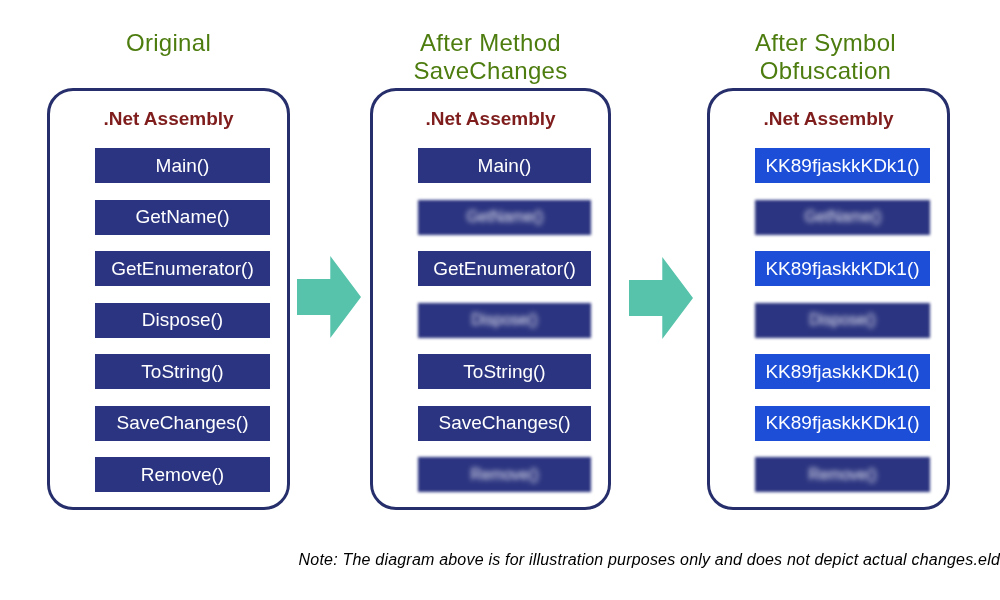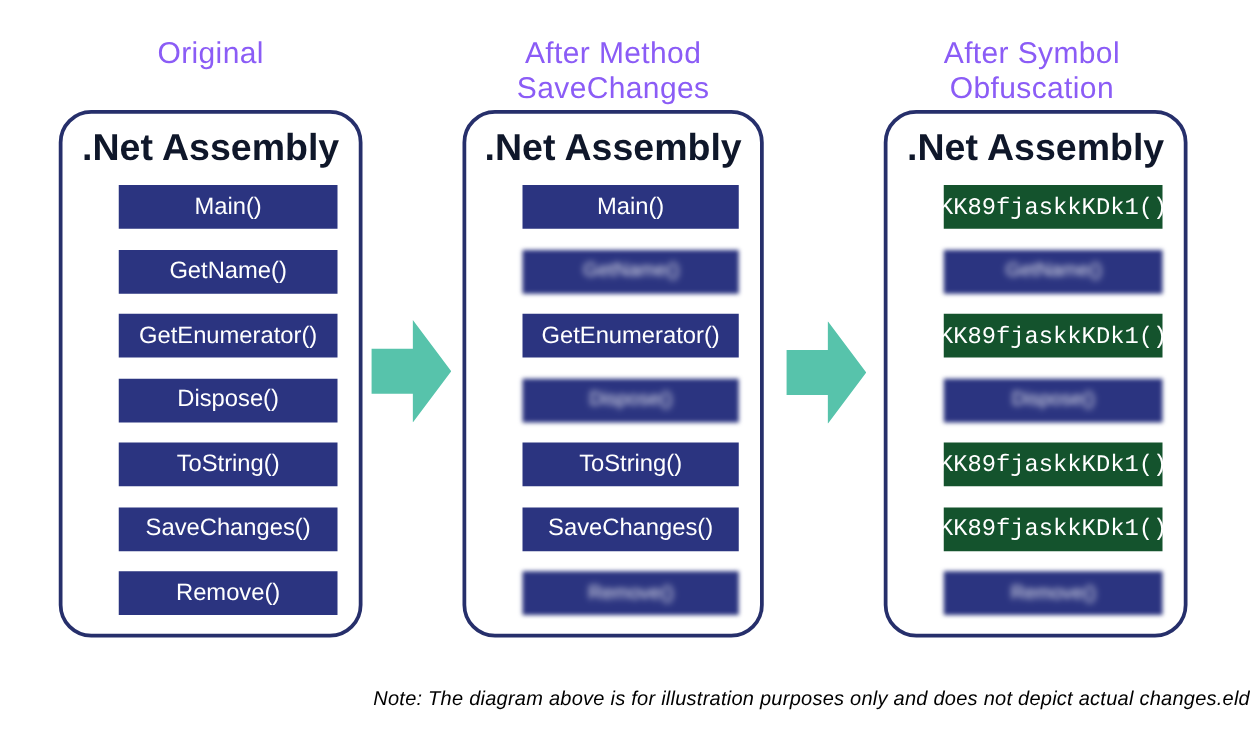--- a/index.html
+++ b/index.html
@@ -2,43 +2,43 @@
 <html><head>
 <meta charset="utf-8">
 <style>
   html,body{margin:0;padding:0;background:#ffffff;}
   .stage{
     position:relative;width:1000px;height:600px;background:#ffffff;
     font-family:"Liberation Sans",sans-serif;overflow:hidden;
   }
   .col-header{
     position:absolute;top:29px;font-size:24px;line-height:28px;
-    color:#8b5cf6;text-align:center;letter-spacing:.3px;
+    color:#4d7c0f;text-align:center;letter-spacing:.3px;
   }
   .col-header.h1{left:47px;width:243px;}
   .col-header.h2{left:366px;width:249px;}
   .col-header.h3{left:701px;width:249px;}
   .panel{
     position:absolute;top:88px;height:422px;background:#ffffff;
     border:3px solid #262F6B;border-radius:26px;box-sizing:border-box;
     display:flex;flex-direction:column;align-items:center;padding:12px 17px 0 17px;
   }
   .panel.p1{left:47px;width:243px;}
   .panel.p2{left:370px;width:241px;}
   .panel.p3{left:707px;width:243px;}
   .panel-title{
-    font-size:30px;font-weight:bold;color:#0f172a;height:32px;line-height:32px;
+    font-size:19px;font-weight:bold;color:#7f1d1d;height:32px;line-height:32px;
     margin-bottom:13px;white-space:nowrap;
   }
   .rows{display:flex;flex-direction:column;gap:16.5px;width:100%;}
   .method{
     height:35px;display:flex;align-items:center;justify-content:center;
     background:#2B3480;color:#ffffff;font-size:19px;white-space:nowrap;margin-left:28px;
   }
-  .method.light{background:#14532d;font-family:Liberation Mono, monospace;}
+  .method.light{background:#1d4ed8;}
   .method.blurred{filter:blur(1.6px);}
   .method.blurred .mlabel{filter:blur(2.8px);opacity:.92;transform:scale(.82);}
   .arrow{
     position:absolute;width:64px;height:82px;background:#57C3AB;
     clip-path:polygon(0 28%,52% 28%,52% 0,100% 50%,52% 100%,52% 72%,0 72%);
   }
   .arrow.a1{left:297px;top:256px;}
   .arrow.a2{left:629px;top:257px;}
   .note{
     position:absolute;top:551px;left:0;width:100%;text-align:right;

